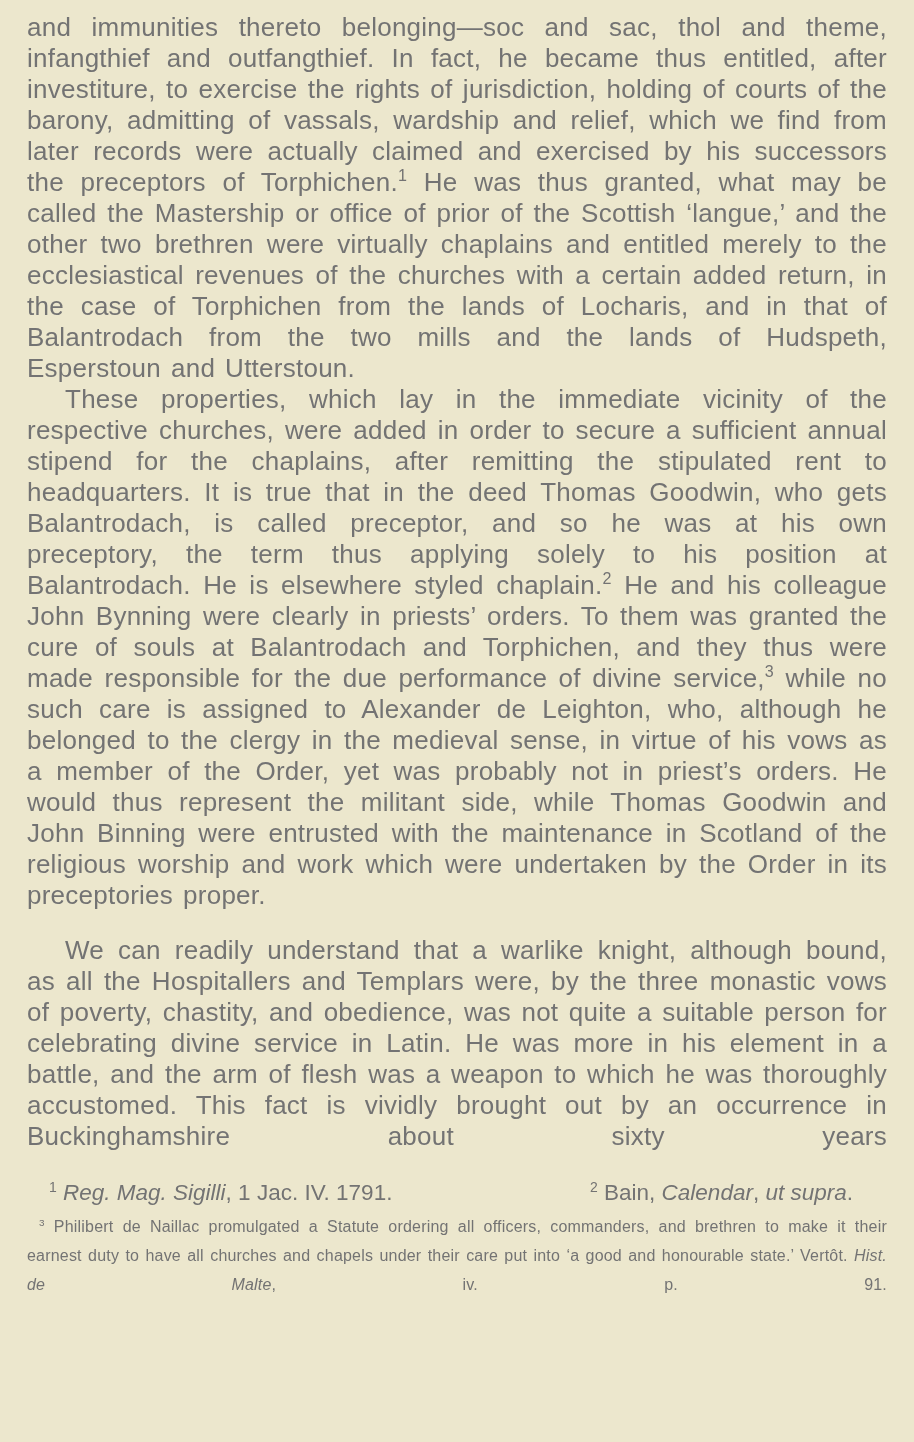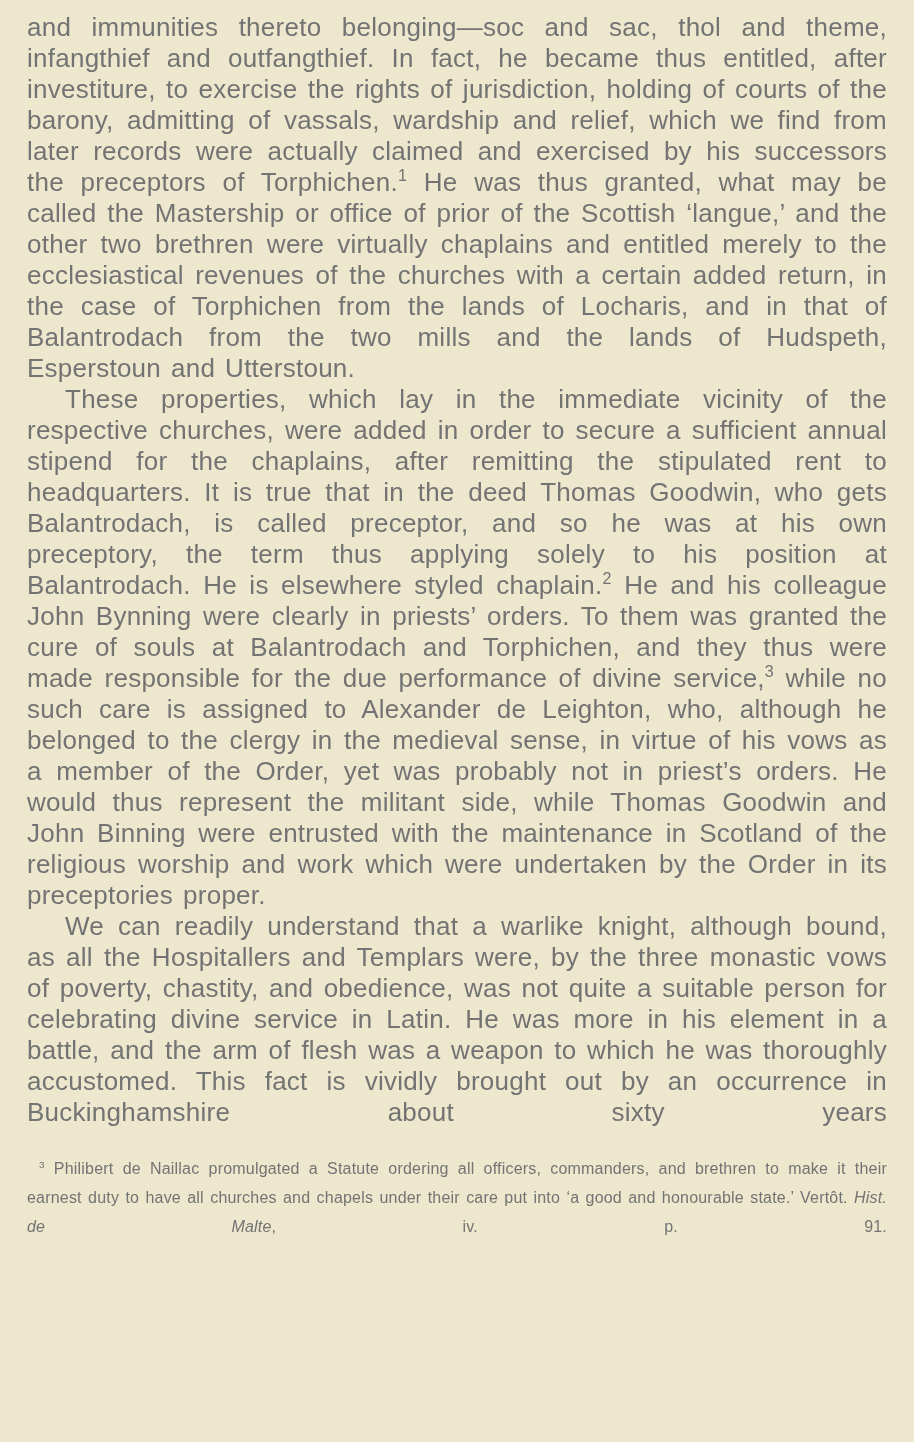--- a/index.html
+++ b/index.html
@@ -28,20 +28,21 @@
     text-align: justify;
     letter-spacing: 0.25px;
     word-spacing: 2.5px;
   }
   #body-text p.indent {
     text-indent: 38px;
   }
   #body-text p:last-child {
     
     text-align-last: justify;
+    margin-top: 24px;
   }
   sup {
     font-size: 0.62em;
     line-height: 0;
     vertical-align: super;
   }
   .footnotes {
     margin-top: 26px;
   }
   .fn-row {
@@ -67,15 +68,19 @@
 </head>
 <body>
 
 <main class="page">
   <section id="body-text">
       <p class="para">and immunities thereto belonging—soc and sac, thol and theme, infangthief and outfangthief.  In fact, he became thus entitled, after investiture, to exercise the rights of jurisdiction, holding of courts of the barony, admitting of vassals, wardship and relief, which we find from later records were actually claimed and exercised by his successors the preceptors of Torphichen.<sup>1</sup> He was thus granted, what may be called the Mastership or office of prior of the Scottish ‘langue,’ and the other two brethren were virtually chaplains and entitled merely to the ecclesiastical revenues of the churches with a certain added return, in the case of Torphichen from the lands of Locharis, and in that of Balantrodach from the two mills and the lands of Hudspeth, Esperstoun and Utterstoun.</p>
       <p class="para indent">These properties, which lay in the immediate vicinity of the respective churches, were added in order to secure a sufficient annual stipend for the chaplains, after remitting the stipulated rent to headquarters.  It is true that in the deed Thomas Goodwin, who gets Balantrodach, is called preceptor, and so he was at his own preceptory, the term thus applying solely to his position at Balantrodach.  He is elsewhere styled chaplain.<sup>2</sup>  He and his colleague John Bynning were clearly in priests’ orders. To them was granted the cure of souls at Balantrodach and Torphichen, and they thus were made responsible for the due performance of divine service,<sup>3</sup> while no such care is assigned to Alexander de Leighton, who, although he belonged to the clergy in the medieval sense, in virtue of his vows as a member of the Order, yet was probably not in priest’s orders.  He would thus represent the militant side, while Thomas Goodwin and John Binning were entrusted with the maintenance in Scotland of the religious worship and work which were undertaken by the Order in its preceptories proper.</p>
       <p class="para indent">We can readily understand that a warlike knight, although bound, as all the Hospitallers and Templars were, by the three monastic vows of poverty, chastity, and obedience, was not quite a suitable person for celebrating divine service in Latin.  He was more in his element in a battle, and the arm of flesh was a weapon to which he was thoroughly accustomed.  This fact is vividly brought out by an occurrence in Buckinghamshire about sixty years</p>
     </section>
   <section class="footnotes">
+    <div class="fn-row" id="fn-row">
+        <span class="fn-item"><sup>1</sup> <i>Reg. Mag. Sigilli</i>, 1 Jac. IV. 1791.</span>
+        <span class="fn-item"><sup>2</sup> Bain, <i>Calendar</i>, <i>ut supra</i>.</span>
+      </div>
     <div class="fn-para" id="fn-para"><sup>3</sup> Philibert de Naillac promulgated a Statute ordering all officers, commanders, and brethren to make it their earnest duty to have all churches and chapels under their care put into ‘a good and honourable state.’  Vertôt. <i>Hist. de Malte</i>, iv. p. 91.</div>
   </section>
 </main>
 
 </body></html>

